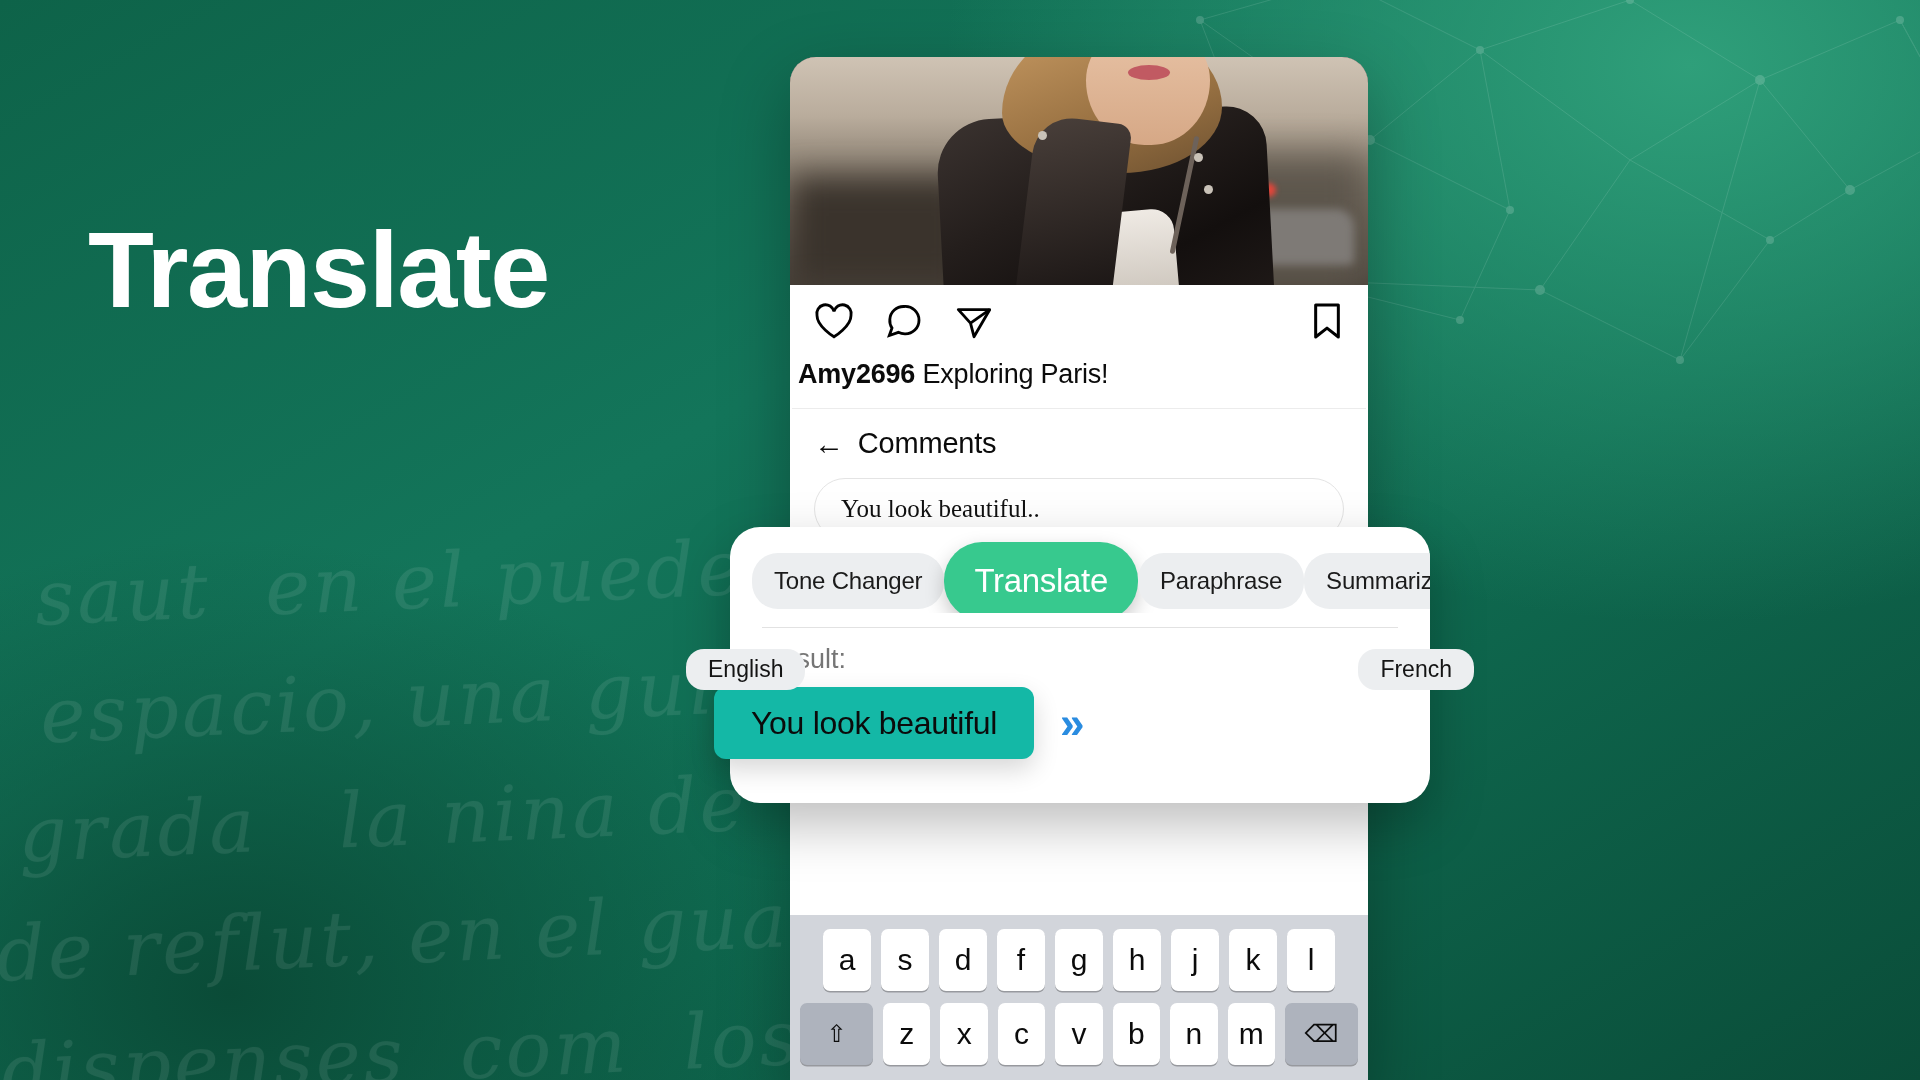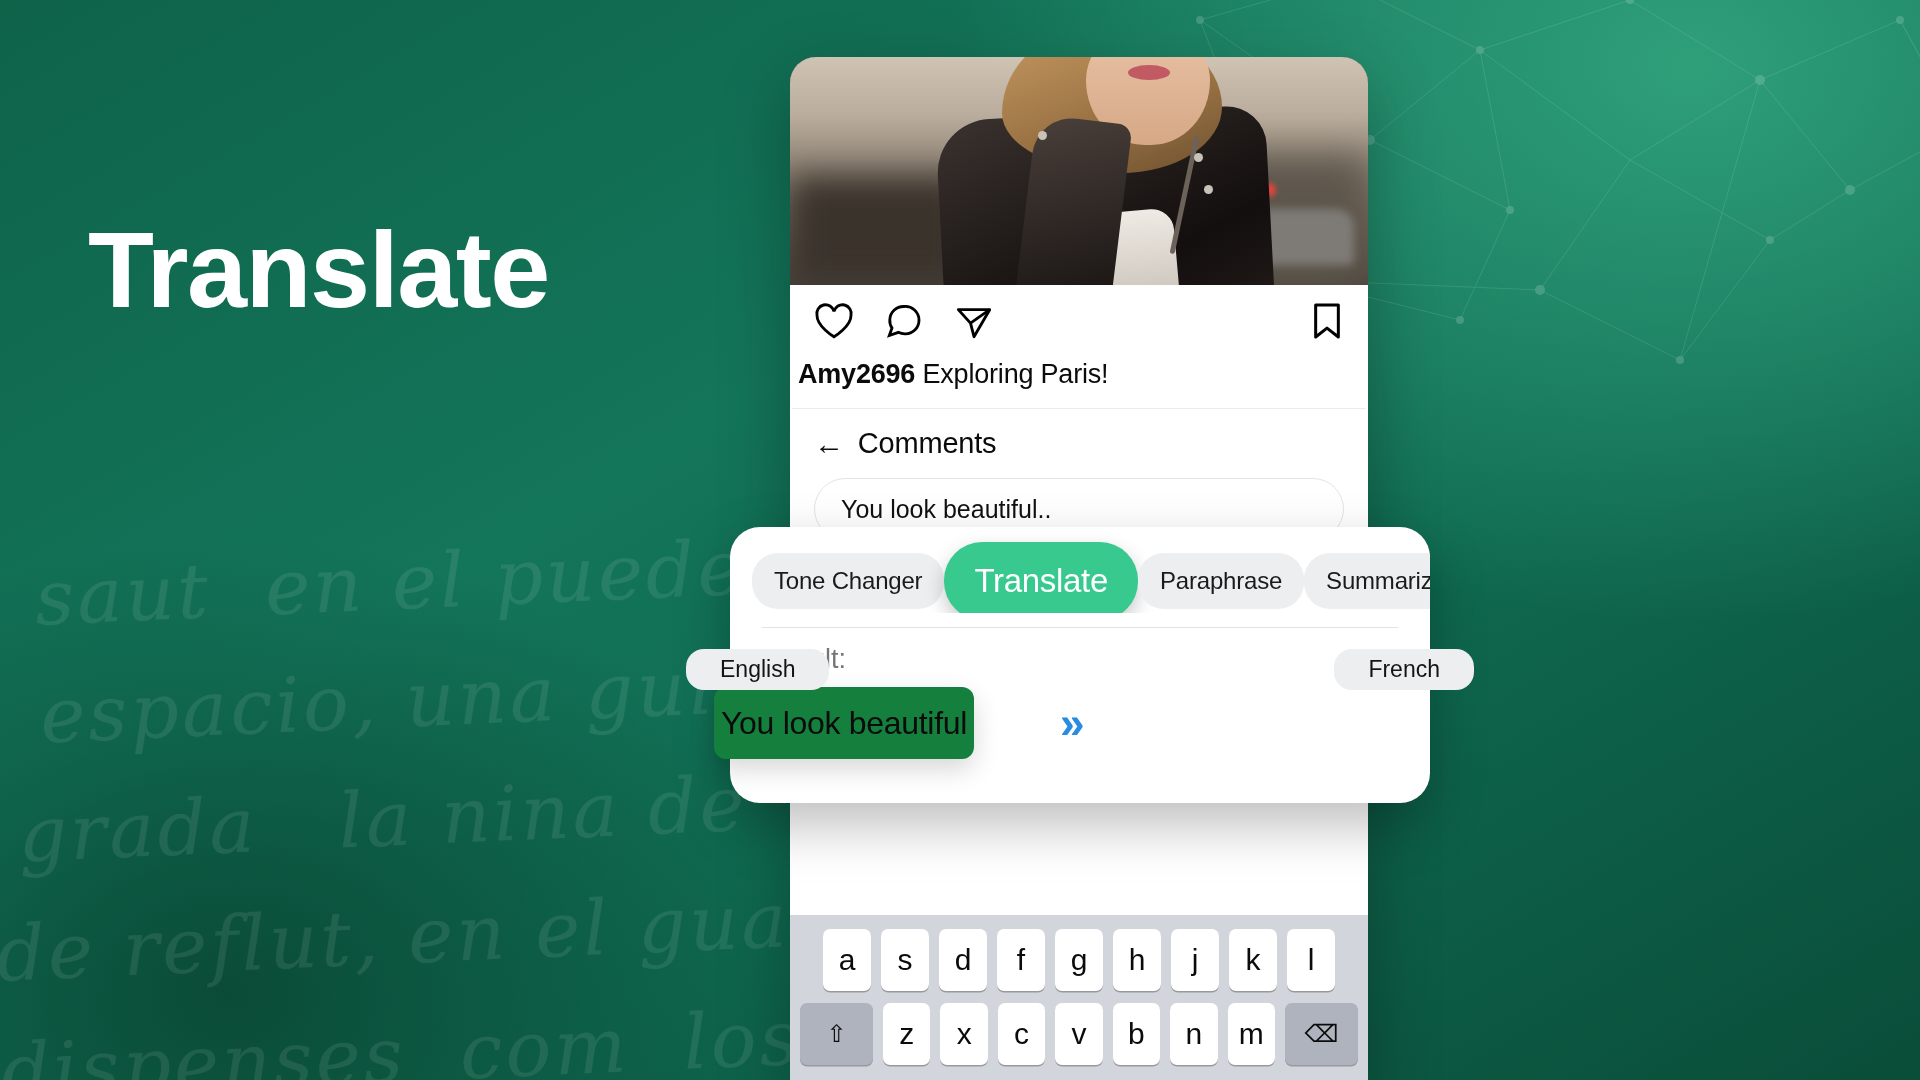--- a/index.html
+++ b/index.html
@@ -155,20 +155,21 @@
   
   .cmt-input {
     margin: 8px 24px 0 24px;
     height: 62px;
     border: 1.5px solid #e4e4e4;
     border-radius: 31px;
     display: flex; align-items: center;
     padding: 0 26px;
     font-size: 25px; color:#111;
     background:#fff;
+    font-family:Liberation Serif, serif;
   }
 
   
   .kb {
     position: absolute; left: 0; right: 0; bottom: 0;
     background: #d2d5db;
     padding: 14px 10px 10px 10px;
   }
   .kb-row { display:flex; justify-content:center; gap:10px; margin-bottom: 12px; }
   .key {
@@ -226,39 +227,39 @@
     display: flex; align-items: center;
     padding: 16px 0 0 0;
     height: 100px;
   }
   .lang-tag {
     position: absolute;
     background: #eceef0;
     color: #141414;
     font-size: 23px;
     border-radius: 18px;
-    padding: 7px 34px;
+    padding: 7px 22px;
     z-index: 3;
     white-space: nowrap;
   }
   #tag-src { left: -44px; top: -26px; }
   #tag-dst { right: -44px; top: -26px; }
 
   .bubble {
     display:flex; align-items:center; justify-content:center;
     font-size: 32px; color:#0b0b0b;
     border-radius: 12px;
     height: 72px;
     letter-spacing: -.3px;
     white-space: nowrap;
   }
   #src-bubble {
     position:absolute; left:-16px; top: 12px;
-    width: 260px;
-    background: #15803d;
+    width: 320px;
+    background: #14b8a6;
     box-shadow: 0 10px 26px rgba(0,0,0,.16);
   }
   #arrow-ic {
     position:absolute; left: 330px; top: 26px;
     font-size: 44px; color: #2a8ce0; font-weight: 700; line-height: 1;
   }
   #dst-bubble {
     position:absolute; left: 392px; top: 12px;
     width: 320px;
     background: #37c98e;

